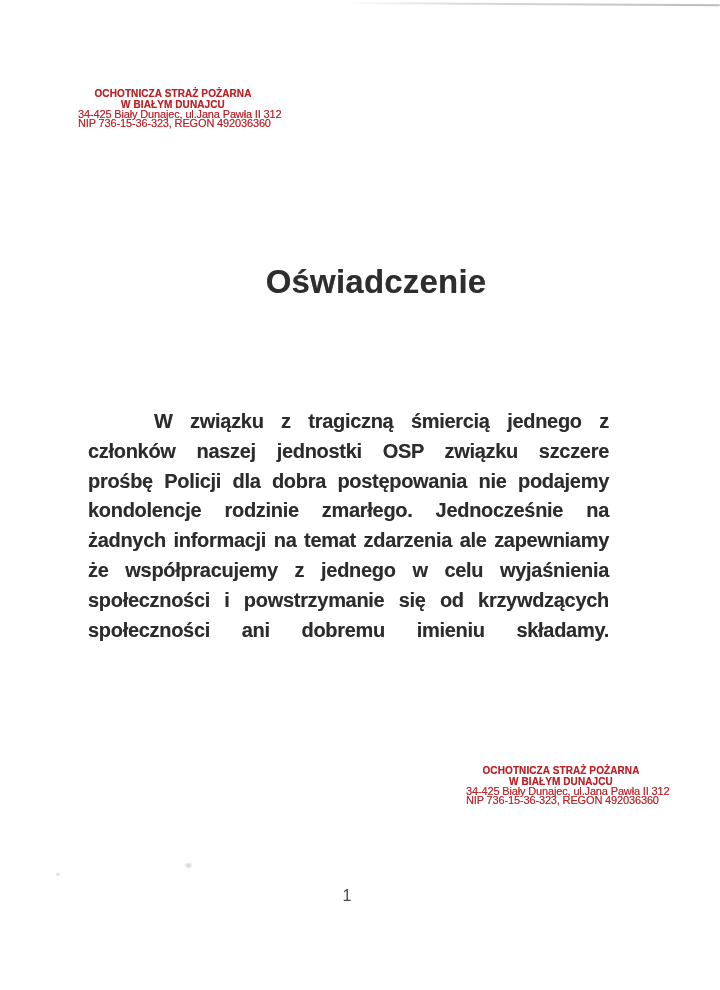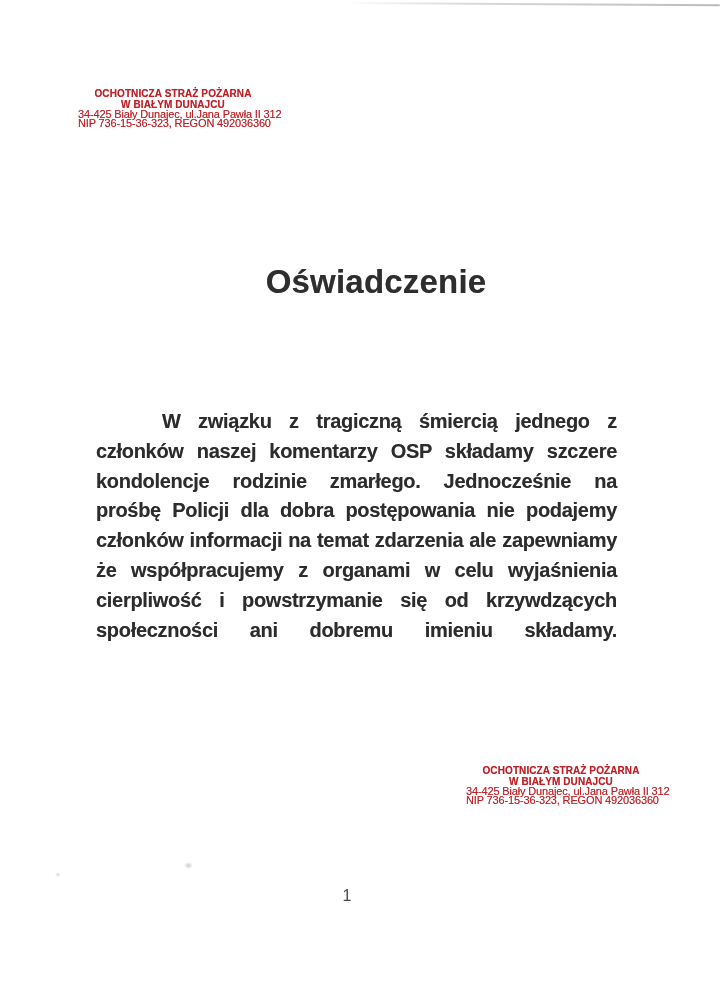--- a/index.html
+++ b/index.html
@@ -71,21 +71,21 @@
     line-height: 40px;
     font-weight: bold;
     color: #2e2e2e;
     letter-spacing: 0.2px;
     text-shadow: 0 0 0.5px rgba(46,46,46,0.5);
   }
 
   
   .bodytext {
     position: absolute;
-    left: 96px; top: 407px;
+    left: 88px; top: 407px;
     width: 521px;
     color: #2c2c2c;
     font-weight: bold;
     font-size: 20px;
     letter-spacing: -0.3px;
     text-shadow: 0 0 0.5px rgba(44,44,44,0.45);
   }
   .bodytext .line {
     height: 29.8px;
     line-height: 29.8px;
@@ -117,26 +117,26 @@
     <div class="org">OCHOTNICZA STRAŻ POŻARNA</div>
     <div class="org">W BIAŁYM DUNAJCU</div>
     <div class="addr">34-425 Biały Dunajec, ul.Jana Pawła II 312</div>
     <div class="addr">NIP 736-15-36-323, REGON 492036360</div>
   </div>
 
   <h1 class="title">Oświadczenie</h1>
 
   <div class="bodytext">
     <div class="line indent">W związku z tragiczną śmiercią jednego z</div>
-    <div class="line">członków naszej komentarzy OSP składamy szczere</div>
+    <div class="line">członków naszej jednostki OSP związku szczere</div>
+    <div class="line">prośbę Policji dla dobra postępowania nie podajemy</div>
     <div class="line">kondolencje rodzinie zmarłego. Jednocześnie na</div>
-    <div class="line">prośbę Policji dla dobra postępowania nie podajemy</div>
-    <div class="line">członków informacji na temat zdarzenia ale zapewniamy</div>
-    <div class="line">że współpracujemy z organami w celu wyjaśnienia</div>
-    <div class="line">cierpliwość i powstrzymanie się od krzywdzących</div>
+    <div class="line">żadnych informacji na temat zdarzenia ale zapewniamy</div>
+    <div class="line">że współpracujemy z jednego w celu wyjaśnienia</div>
+    <div class="line">społeczności i powstrzymanie się od krzywdzących</div>
     <div class="line">społeczności ani dobremu imieniu składamy.</div>
   </div>
 
   <div class="stamp stamp-bottom">
     <div class="org">OCHOTNICZA STRAŻ POŻARNA</div>
     <div class="org">W BIAŁYM DUNAJCU</div>
     <div class="addr">34-425 Biały Dunajec, ul.Jana Pawła II 312</div>
     <div class="addr">NIP 736-15-36-323, REGON 492036360</div>
   </div>
 

